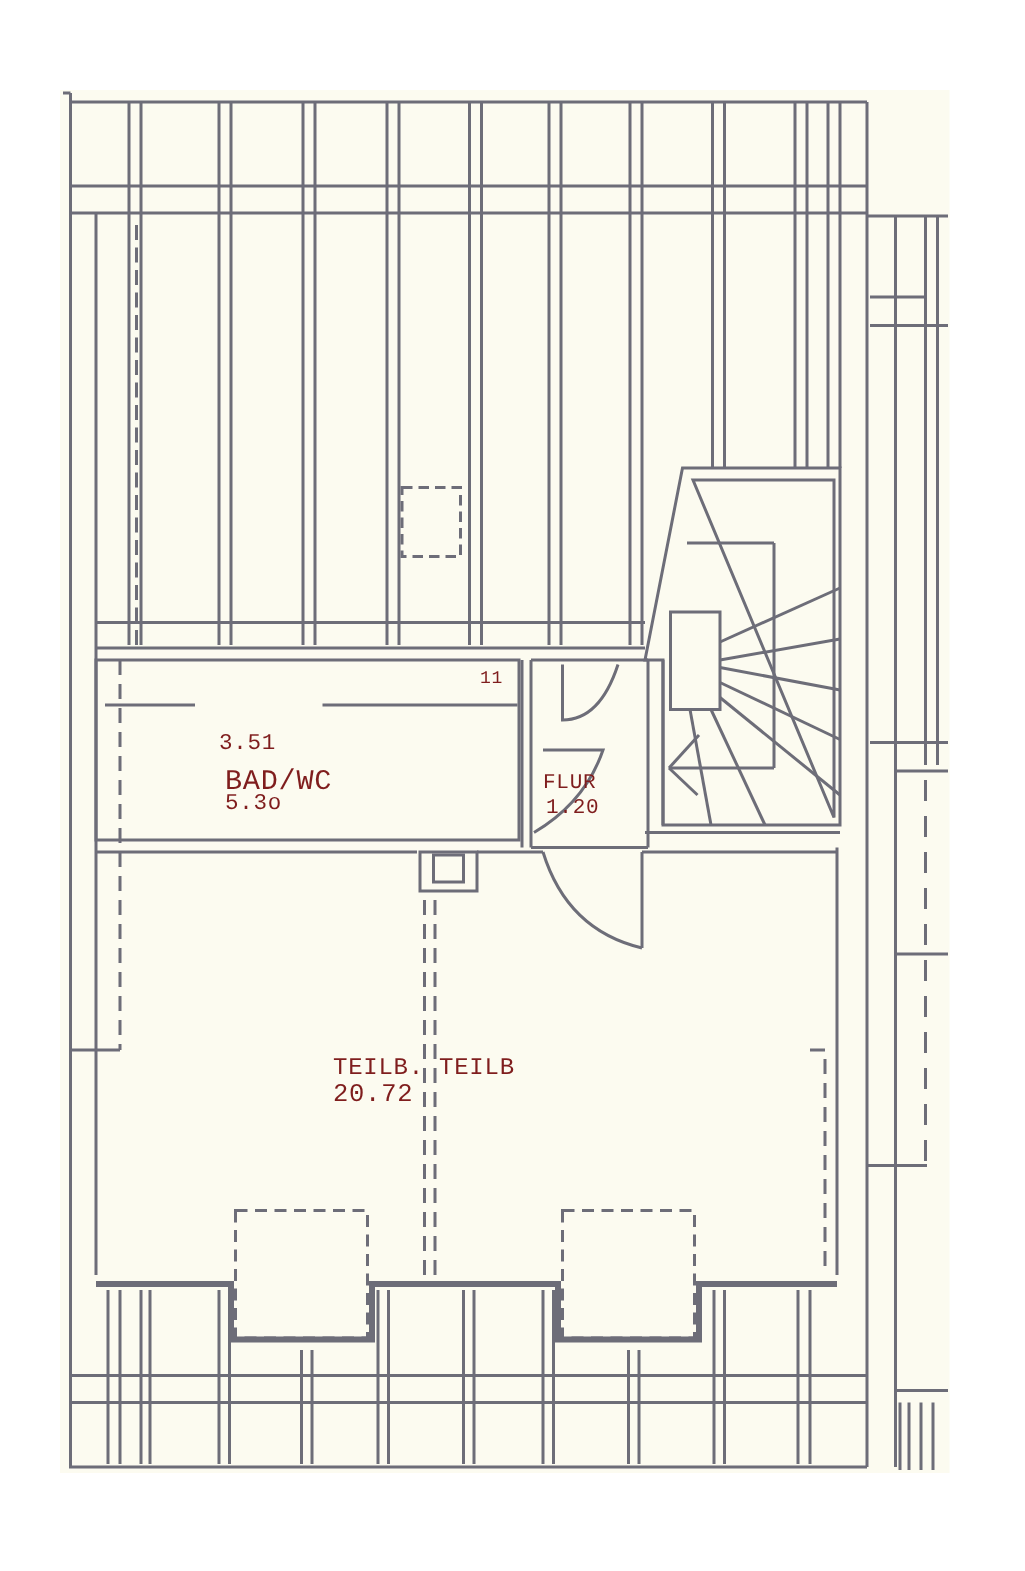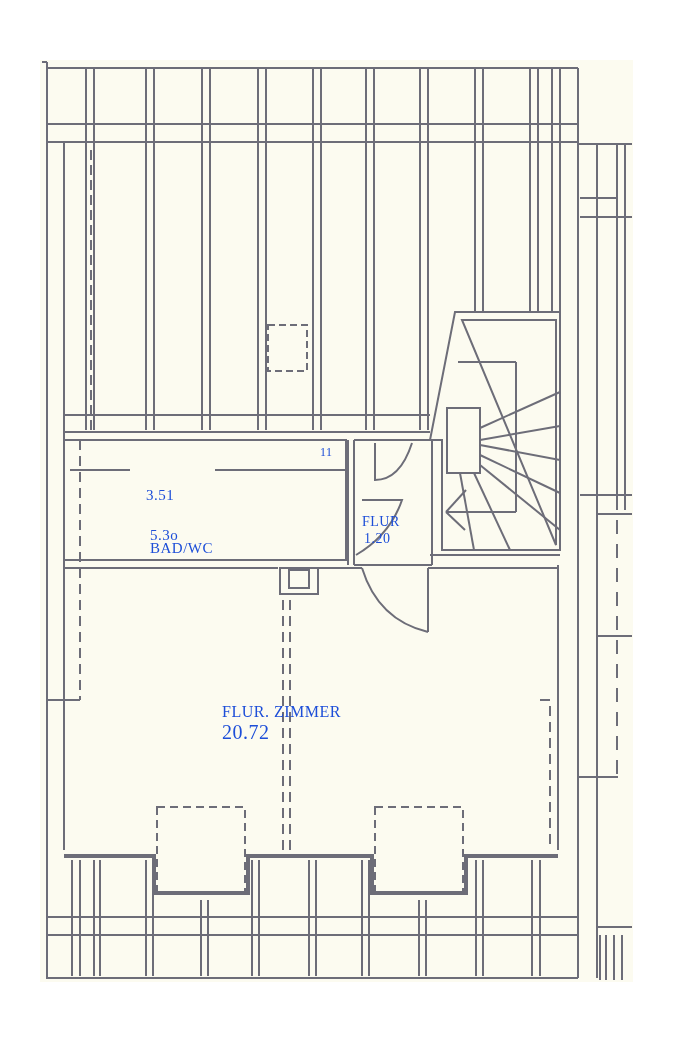--- a/index.html
+++ b/index.html
@@ -1,19 +1,19 @@
 <!DOCTYPE html>
 <html><head>
 <meta charset="utf-8">
 <style>
   html, body { margin: 0; padding: 0; background: #ffffff; }
   body { width: 683px; height: 1047px; position: relative; overflow: hidden; }
   .paper { position: absolute; left: 40px; top: 60px; width: 593px; height: 922px; background: #fcfbf0; }
   svg.plan { position: absolute; left: 0; top: 0; }
-  .lbl { position: absolute; font-family: Liberation Serif, serif; color: #1d4ed8; letter-spacing: 0.5px; line-height: 1; }
+  .lbl { position: absolute; font-family: Liberation Mono, monospace; color: #7f1d1d; letter-spacing: 0.5px; line-height: 1; }
 </style>
 </head>
 <body>
 
 <div class="paper"></div>
 
 <svg class="plan" width="683" height="1047" viewBox="0 0 683 1047" fill="none" stroke="#6d6d78" stroke-width="2">
 
   <g>
     <polyline points="47,62 47,978 578,978"></polyline>
@@ -161,20 +161,20 @@
     <line x1="600" y1="935" x2="600" y2="980"></line>
     <line x1="606" y1="935" x2="606" y2="980"></line>
     <line x1="614" y1="935" x2="614" y2="980"></line>
     <line x1="622" y1="935" x2="622" y2="980"></line>
   </g>
 </svg>
 
 <div class="lbl" style="left:146px;top:488px;font-size:15px;">3.51</div>
 <div class="lbl" style="left:320px;top:446px;font-size:12px;">11</div>
 
-<div class="lbl" style="left:150px;top:541px;font-size:15px;">BAD/WC</div>
+<div class="lbl" style="left:150px;top:512px;font-size:19px;">BAD/WC</div>
 <div class="lbl" style="left:150px;top:528px;font-size:15px;">5.3o</div>
 
 <div class="lbl" style="left:362px;top:515px;font-size:14px;">FLUR</div>
 <div class="lbl" style="left:364px;top:532px;font-size:14px;">1.20</div>
 
-<div class="lbl" style="left:222px;top:704px;font-size:16px;">FLUR. ZIMMER</div>
-<div class="lbl" style="left:222px;top:722px;font-size:20px;">20.72</div>
+<div class="lbl" style="left:222px;top:704px;font-size:16px;">TEILB. TEILB</div>
+<div class="lbl" style="left:222px;top:722px;font-size:17px;">20.72</div>
 
 </body></html>

